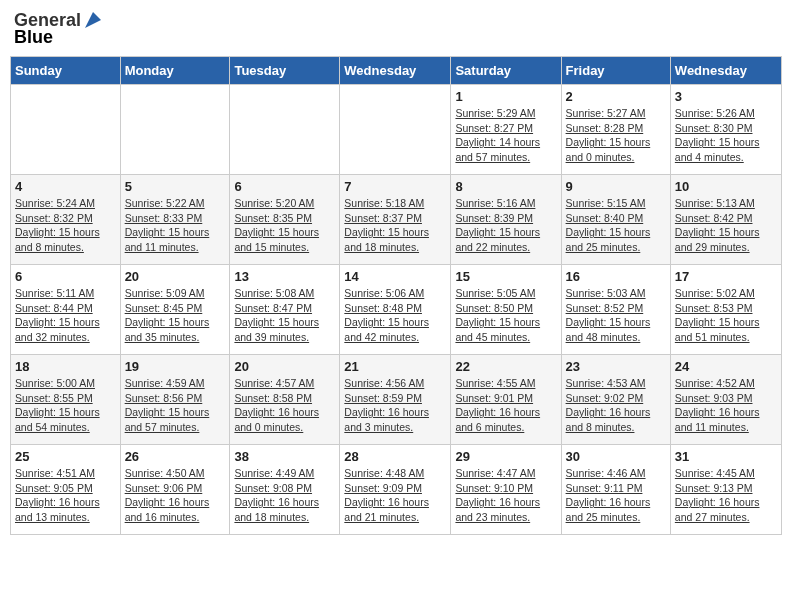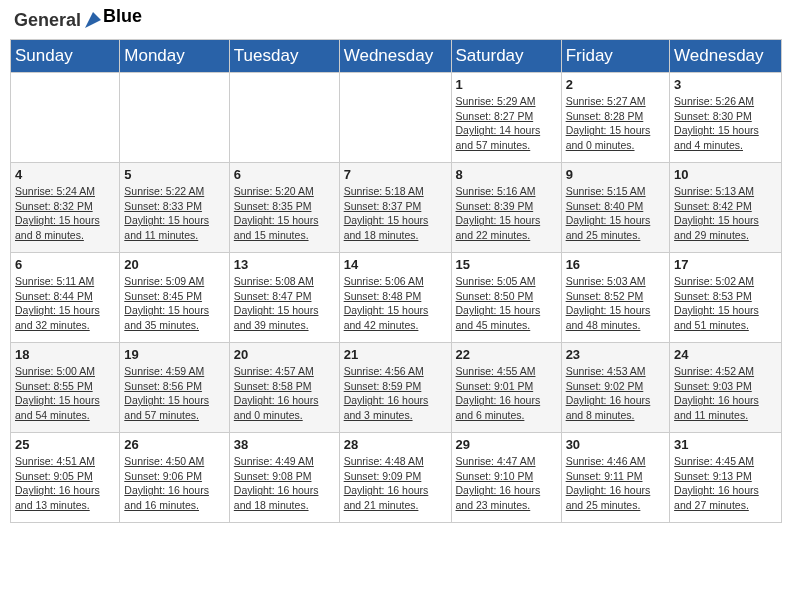--- a/index.html
+++ b/index.html
@@ -12,21 +12,21 @@
     }
     .header {
       display: flex;
       justify-content: space-between;
       align-items: flex-start;
       margin-bottom: 8px;
       padding: 0 4px;
     }
     .logo {
       display: flex;
-      flex-direction: row;
+      flex-direction: column;
       align-items: flex-start;
     }
     .title-block {
       text-align: right;
     }
     .main-title {
       font-size: 32px;
       font-weight: bold;
       color: #222;
     }
@@ -37,22 +37,22 @@
     table {
       width: 100%;
       border-collapse: collapse;
       font-size: 11px;
     }
     thead tr th {
       background-color: #2962a8;
       color: #fff;
       padding: 6px 4px;
       text-align: left;
-      font-size: 17px;
-      font-weight: normal;
+      font-size: 13px;
+      font-weight: bold;
       border: 1px solid #ccc;
     }
     tbody tr td {
       border: 1px solid #ccc;
       vertical-align: top;
       padding: 4px;
       width: 113px;
       height: 90px;
       background: #fff;
     }

